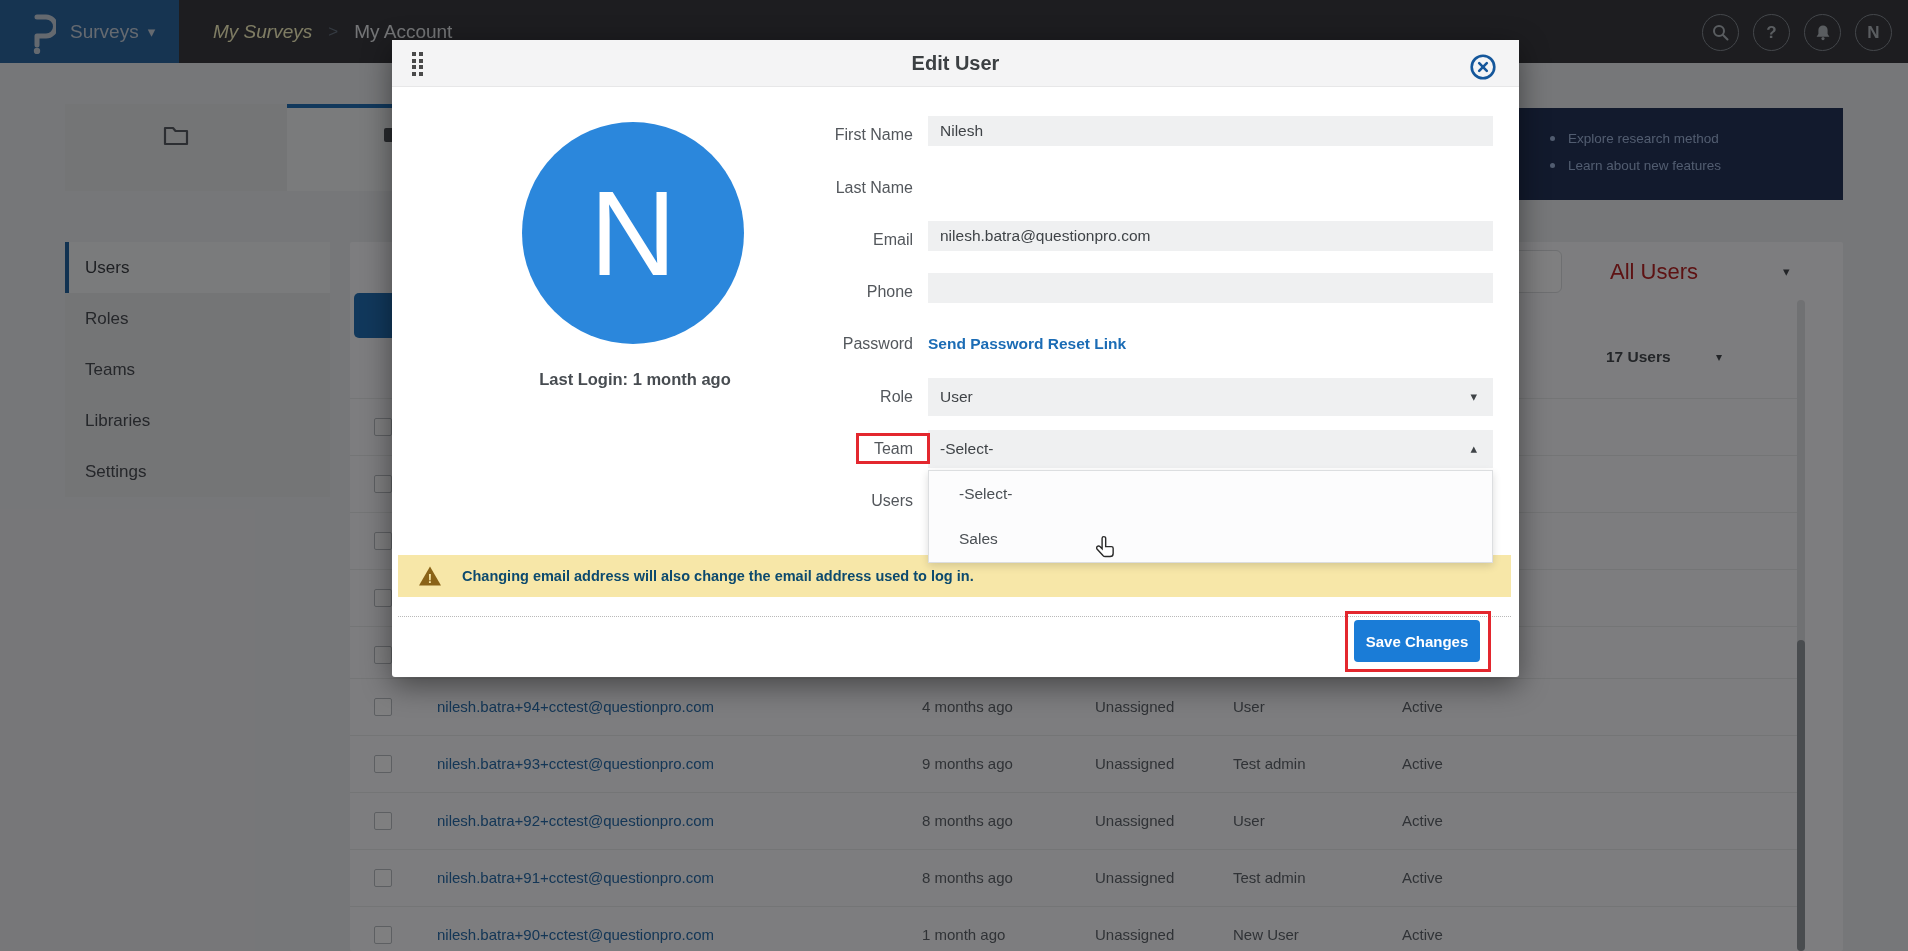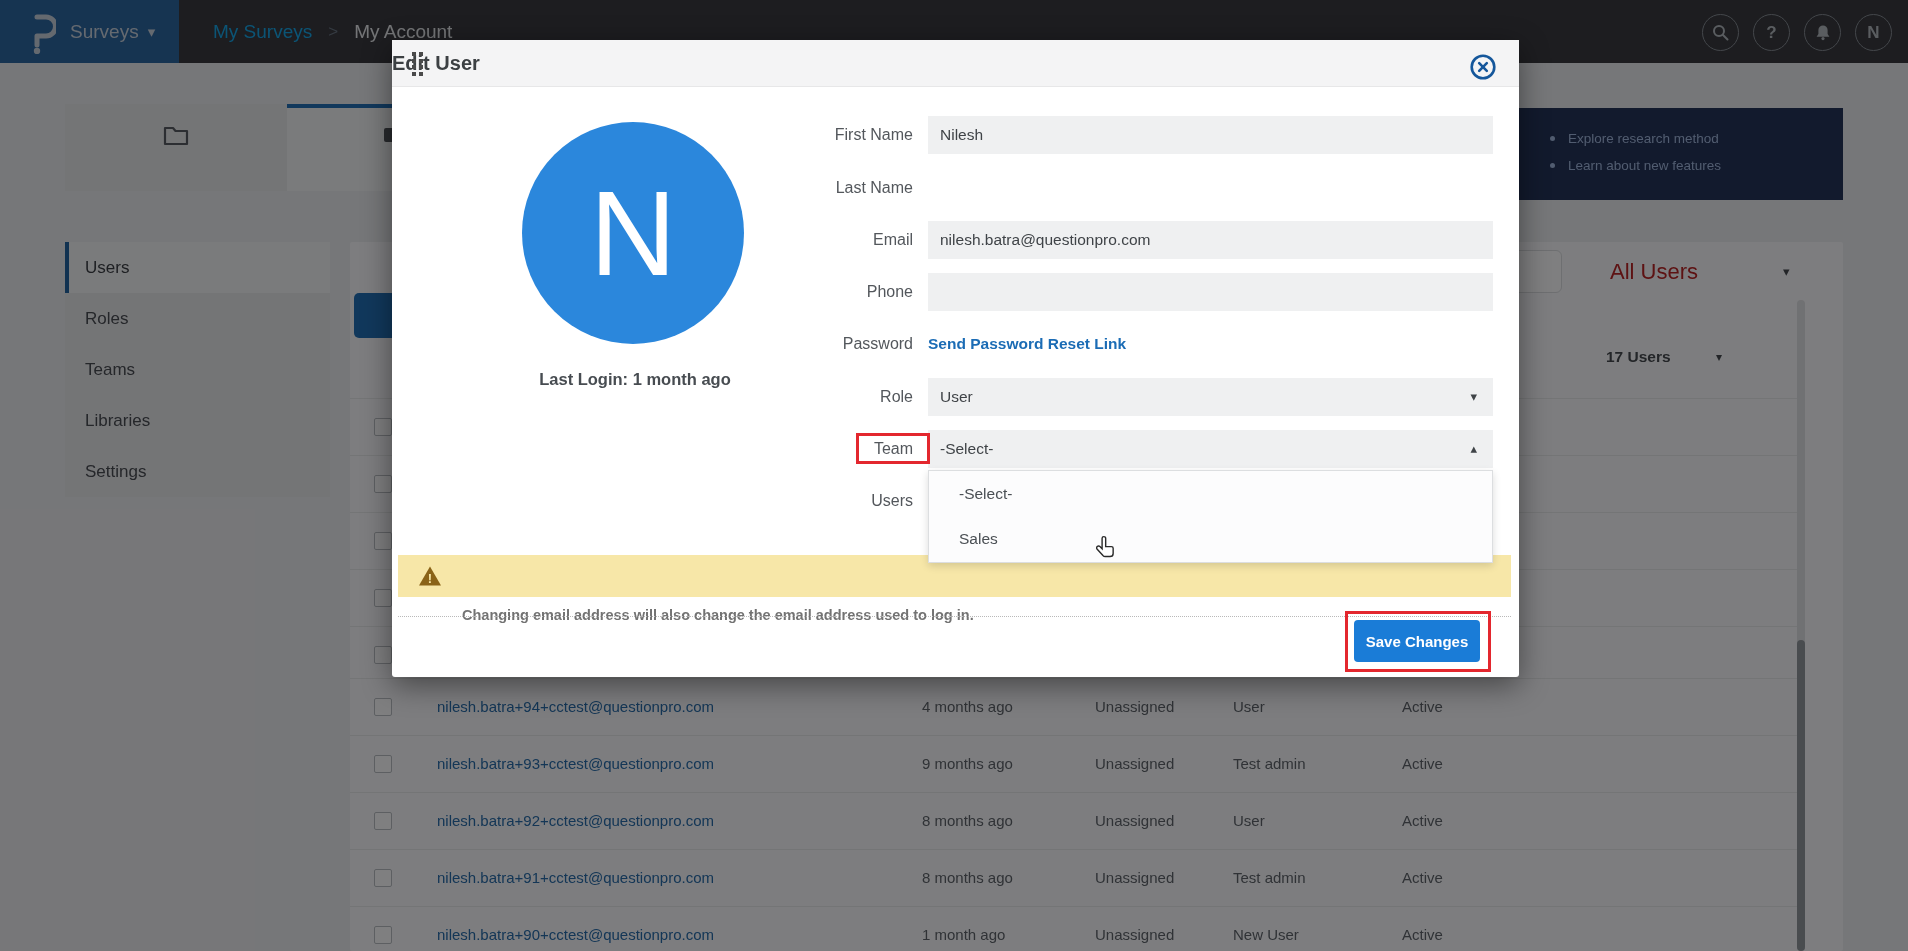--- a/index.html
+++ b/index.html
@@ -7,21 +7,21 @@
          font-family:"Liberation Sans",sans-serif;-webkit-font-smoothing:antialiased;}
   .abs{position:absolute;}
 
   
   .topbar{left:0;top:0;width:1908px;height:63px;background:#323337;}
   .logo-block{left:0;top:0;width:179px;height:63px;background:#25629e;display:flex;align-items:center;}
   .logo-svg{margin-left:26px;}
   .product-name{color:#c9d3dd;font-size:19px;margin-left:14px;}
   .product-caret{color:#c9d3dd;font-size:15px;margin-left:9px;}
   .crumbs{left:213px;top:0;height:63px;display:flex;align-items:center;font-size:19px;}
-  .crumb-prev{color:#0ea5e9;}
+  .crumb-prev{color:#fef9c3;font-style:italic;}
   .crumb-sep{color:#64707d;margin:0 16px;font-size:17px;}
   .crumb-cur{color:#e8eaec;}
   .top-icons{right:16px;top:14px;display:flex;gap:14px;}
   .ti{width:35px;height:35px;border:1px solid #83898f;border-radius:50%;display:flex;
       align-items:center;justify-content:center;color:#b2b8bd;font-size:17px;font-weight:700;}
 
   
   .tab{top:104px;height:87px;box-sizing:border-box;text-align:center;}
   .tab-surveys{left:65px;width:222px;background:#e9eaeb;}
   .tab-org{left:287px;width:420px;background:#f5f6f7;border-top:4px solid #1b6cb5;}
@@ -63,49 +63,49 @@
   .c-role{left:883px;}
   .c-status{left:1052px;}
 
   
   .overlay{left:0;top:0;width:1908px;height:951px;background:rgba(10,10,12,0.52);z-index:40;}
 
   
   .modal{left:392px;top:40px;width:1127px;height:637px;background:#ffffff;z-index:60;border-radius:3px;
          box-shadow:0 8px 30px rgba(0,0,0,.45);}
   .m-head{left:0;top:0;width:1127px;height:46px;background:#f4f4f5;border-bottom:1px solid #e7e7e8;}
-  .m-title{left:0;top:0;width:1127px;height:46px;line-height:46px;text-align:left;font-size:20px;font-weight:700;color:#3c4043;}
+  .m-title{left:0;top:0;width:1127px;height:46px;line-height:46px;text-align:center;font-size:20px;font-weight:700;color:#3c4043;}
   .drag-dots{left:20px;top:12px;width:11px;height:23px;display:grid;grid-template-columns:4px 4px;grid-auto-rows:4px;gap:2.5px;}
   .drag-dots i{background:#4a4a4a;}
   .m-close{left:1077px;top:13px;width:28px;height:28px;cursor:pointer;}
 
   .avatar{left:130px;top:82px;width:222px;height:222px;border-radius:50%;background:#2b87dc;
           display:flex;align-items:center;justify-content:center;color:#fff;font-size:120px;font-weight:500;}
   .last-login{left:133px;top:330px;width:220px;text-align:center;font-size:16.5px;font-weight:700;color:#474c51;}
 
   .f-label{left:330px;width:191px;height:38px;line-height:38px;text-align:right;font-size:16px;color:#53575c;}
-  .f-input{left:536px;width:565px;height:38px;background:#eff0f1;box-sizing:border-box;border:none;outline:none;
+  .f-input{left:536px;width:565px;height:30px;background:#eff0f1;box-sizing:border-box;border:none;outline:none;
            padding:0 12px;font-size:15.5px;color:#3f4347;font-family:"Liberation Sans",sans-serif;}
   .f-select{left:536px;width:565px;height:38px;background:#eff0f1;line-height:38px;box-sizing:border-box;
             padding:0 12px;font-size:15.5px;color:#3f4347;cursor:pointer;}
   .f-select .caret{position:absolute;right:16px;top:0;font-size:13px;color:#3f4347;}
   .pw-link{left:536px;top:285px;height:38px;line-height:38px;font-size:15.5px;font-weight:700;color:#1b6cb5;cursor:pointer;}
 
   .red-box{box-sizing:border-box;border:3px solid #e3272e;background:transparent;z-index:5;}
   .red-team{left:464px;top:393px;width:74px;height:31px;}
   .red-save{left:953px;top:571px;width:146px;height:61px;}
 
   .dd-panel{left:536px;top:430px;width:565px;height:93px;background:#fcfcfd;border:1px solid #dcdee0;
             box-sizing:border-box;box-shadow:0 3px 8px rgba(0,0,0,.14);z-index:4;}
   .dd-opt{height:45px;line-height:45px;padding-left:30px;font-size:15.5px;color:#4a4f54;cursor:pointer;}
   .hand-cursor{left:701px;top:493px;z-index:6;}
 
   .warn{left:6px;top:515px;width:1113px;height:42px;background:#f7e7a8;}
   .warn-icon{position:absolute;left:20px;top:10px;}
-  .warn-text{position:absolute;left:64px;top:0;height:42px;line-height:42px;font-size:14.5px;font-weight:700;color:#737373;margin-top:39px;}
+  .warn-text{position:absolute;left:64px;top:0;height:42px;line-height:42px;font-size:14.5px;font-weight:700;color:#0c4a6e;}
   .dotline{left:6px;top:576px;width:1113px;border-top:1px dotted #b9b9b9;height:0;}
   .save-btn{left:962px;top:580px;width:126px;height:42px;background:#1a7cd7;border:none;border-radius:4px;
             color:#fff;font-size:15px;font-weight:700;cursor:pointer;font-family:"Liberation Sans",sans-serif;}
 </style>
 </head>
 <body>
 
 <div class="stage">
 
   <div class="abs topbar">

